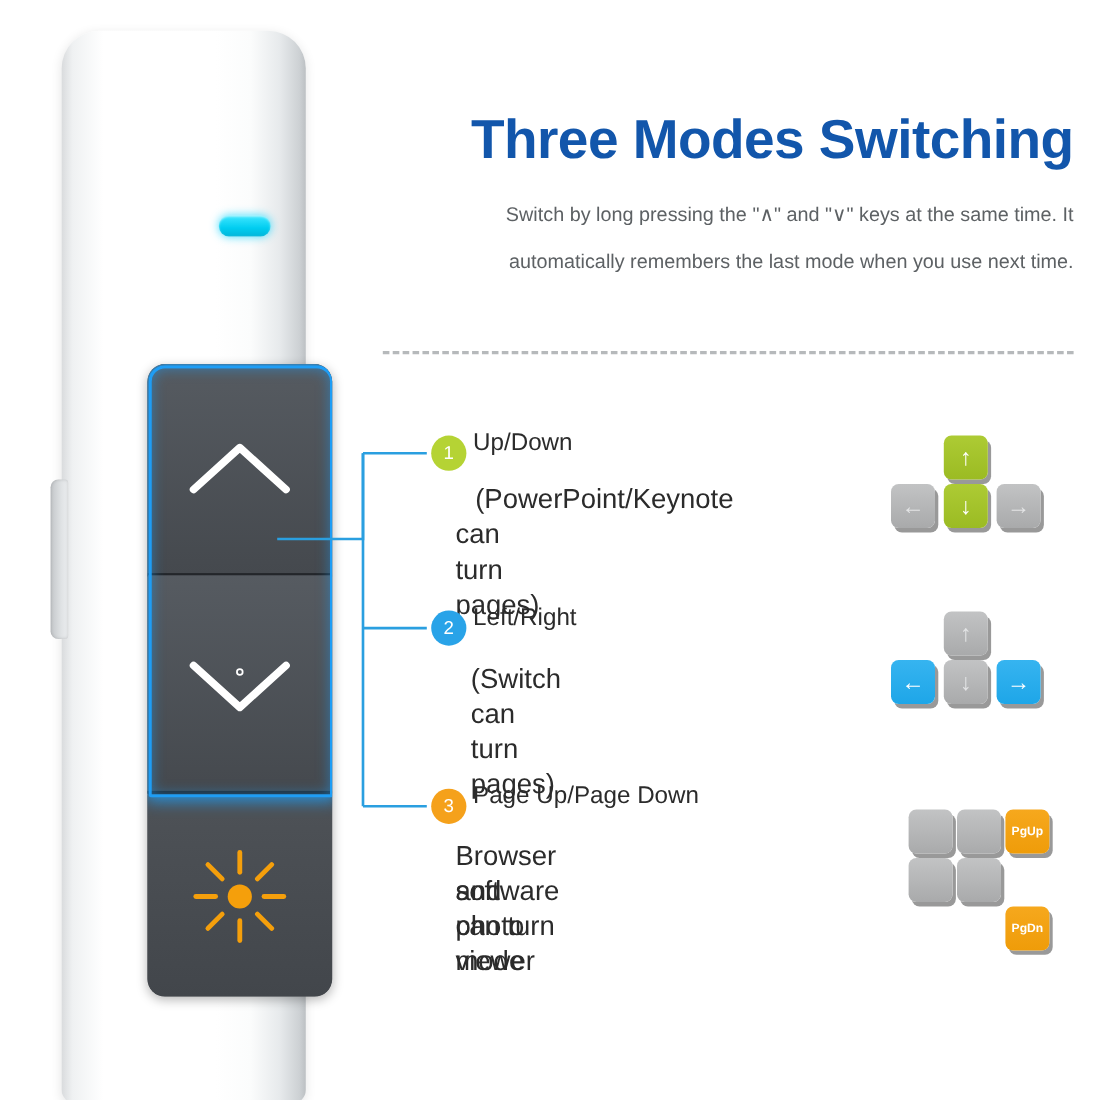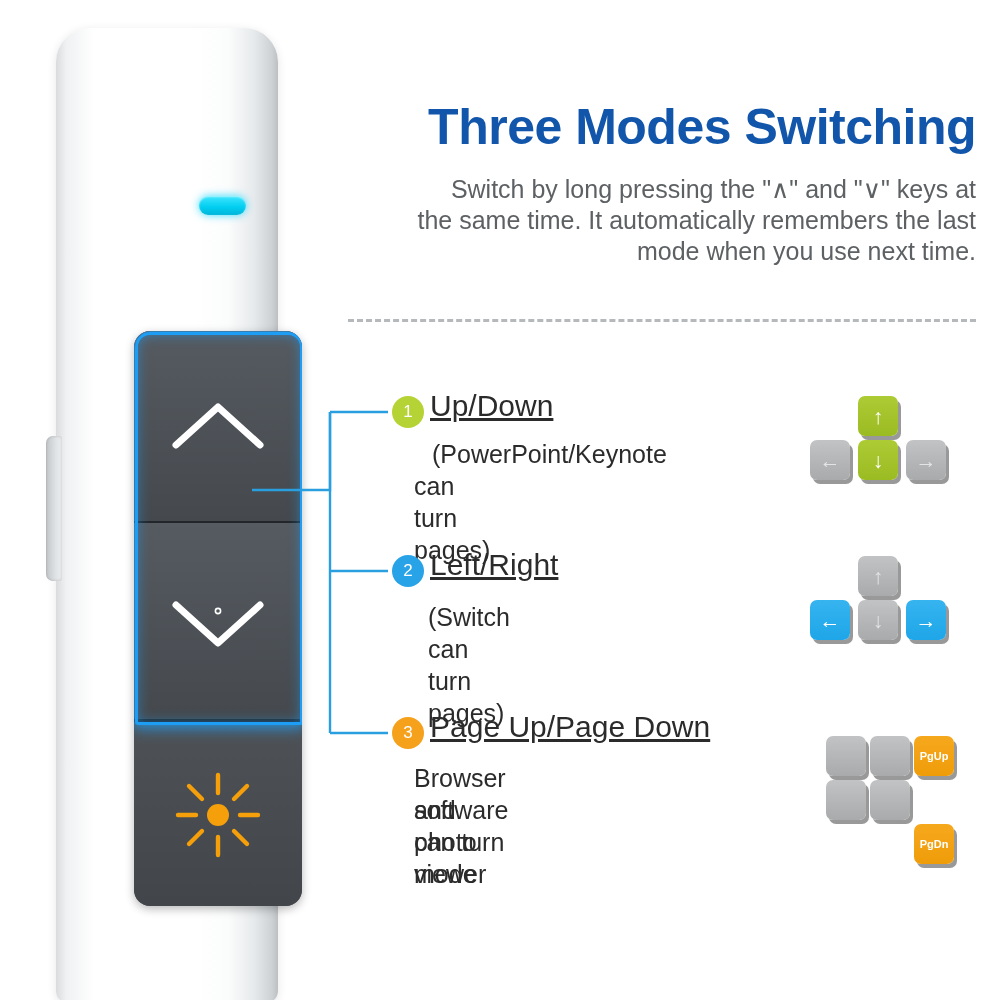--- a/index.html
+++ b/index.html
@@ -137,22 +137,22 @@
     color: #1256ab;
     letter-spacing: -0.5px;
     white-space: nowrap;
   }
   .subcopy {
     position: absolute;
     right: 24px;
     top: 174px;
     width: 560px;
     text-align: right;
-    font-size: 25px;
-    line-height: 31px;
+    font-size: 18px;
+    line-height: 43px;
     color: #5d6164;
   }
   .divider {
     position: absolute;
     left: 348px;
     top: 319px;
     width: 628px;
     height: 0;
     border-top: 3px dashed #b6b9bb;
   }
@@ -165,24 +165,23 @@
     height: 32px;
     border-radius: 50%;
     color: #ffffff;
     font-size: 17px;
     line-height: 32px;
     text-align: center;
   }
   .item-title {
     position: absolute;
     left: 38px;
-    font-size: 30px;
+    font-size: 22px;
     color: #2b2b2b;
     white-space: nowrap;
-    text-decoration: underline;
   }
   .item-desc {
     position: absolute;
     font-size: 25px;
     line-height: 32px;
     color: #2b2b2b;
   }
 
   
   .keygroup { position: absolute; }

